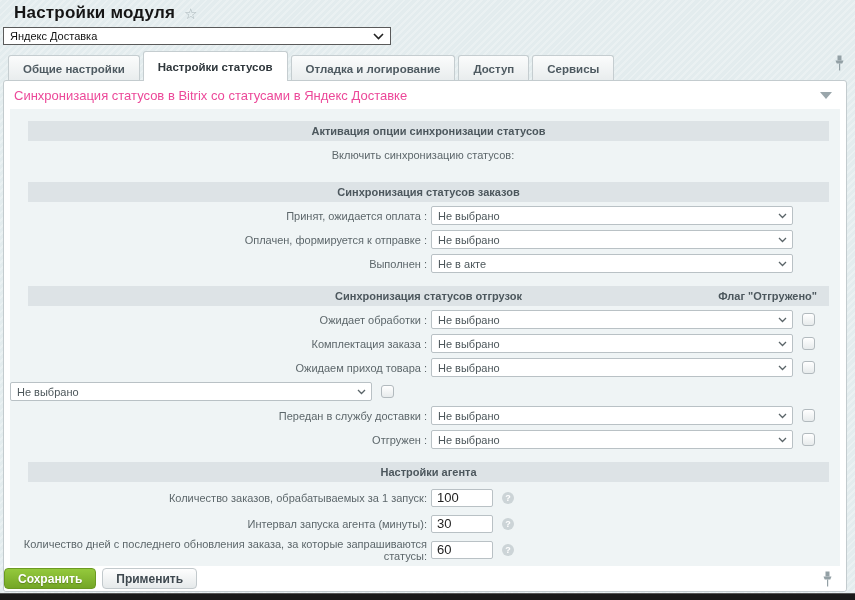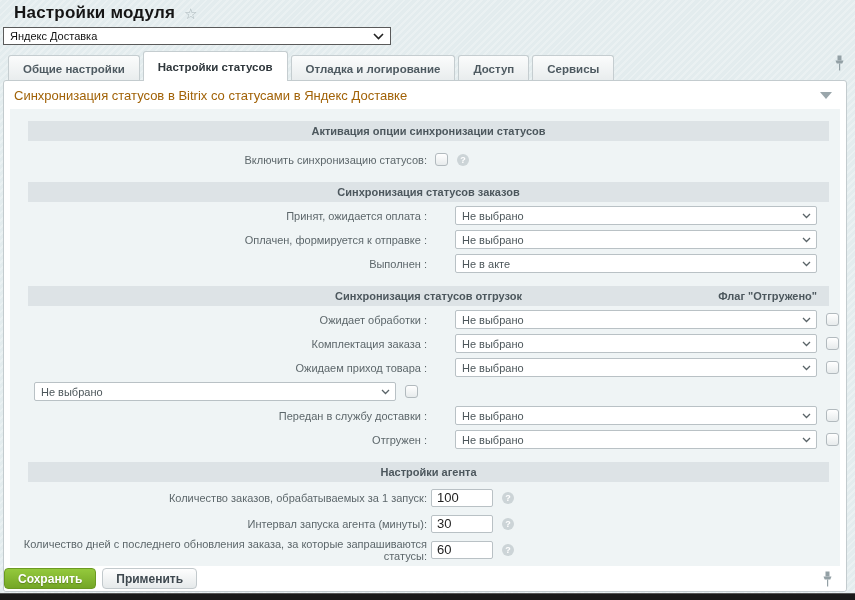--- a/index.html
+++ b/index.html
@@ -38,38 +38,38 @@
   }
   .pin { position:absolute; display:flex; }
   .pin-top { right:9px; top:55px; }
   
   .formbox {
     position:absolute; left:3px; top:80px; width:844px; height:512px;
     background:#fff; border:1px solid #c3cbce; border-radius:3px; z-index:2;
   }
   .box-title {
     height:28px; display:flex; align-items:center; padding:0 14px 0 10px;
-    font-size:13px; color:#a16207;
+    font-size:13px; color:#ec4899;
   }
   .box-title .collapse { margin-left:auto; width:0; height:0; border-left:6px solid transparent;
     border-right:6px solid transparent; border-top:7px solid #9aa6ab; cursor:pointer; }
   .box-content { margin:0 6px; height:457px; background:#eff4f5; overflow:hidden; }
   .secbar {
     height:20px; line-height:20px; margin:12px 11px 0 18px; background:#dde3e6;
     text-align:center; font-weight:bold; font-size:11px; color:#4c575d; position:relative;
   }
   .secbar .flag { position:absolute; right:12px; top:0; font-weight:bold; }
   .row { display:flex; align-items:center; height:21px; margin-top:3px; }
-  .row.first { margin-top:8px; }
+  .row.first { margin-top:8px;flex-direction:column; }
   .row.agent { margin-top:5px; }
   .lbl { flex:0 0 421px; text-align:right; padding-right:4px; font-size:11px; color:#5d676b; }
   .sel {
     width:362px; height:19px; background:#fff; border:1px solid #b9c1c5; border-radius:2px;
     display:flex; align-items:center; padding:0 18px 0 6px; font-size:11px; color:#4c565a;
-    position:relative; cursor:default;margin-left:24px;
+    position:relative; cursor:default;
   }
   .sel .caret { position:absolute; right:5px; top:6px; display:flex; }
   .cb {
     width:13px; height:13px; border:1px solid #b2babe; border-radius:3px;
     background:linear-gradient(#ffffff,#e7ebec); margin-left:9px; cursor:pointer;
   }
   .help {
     width:12px; height:12px; border-radius:50%; background:#ccd4d7; color:#fff;
     font-size:9px; font-weight:bold; text-align:center; line-height:12px; margin-left:9px; cursor:pointer;
   }

